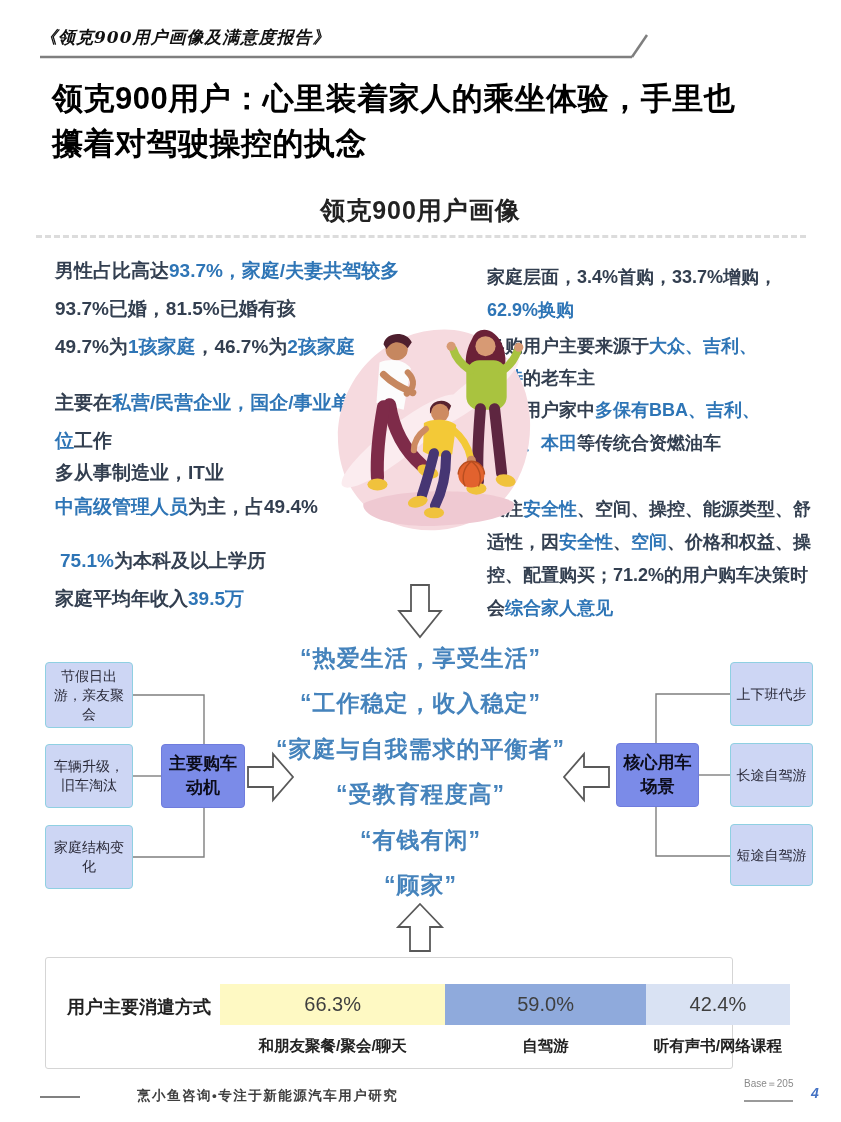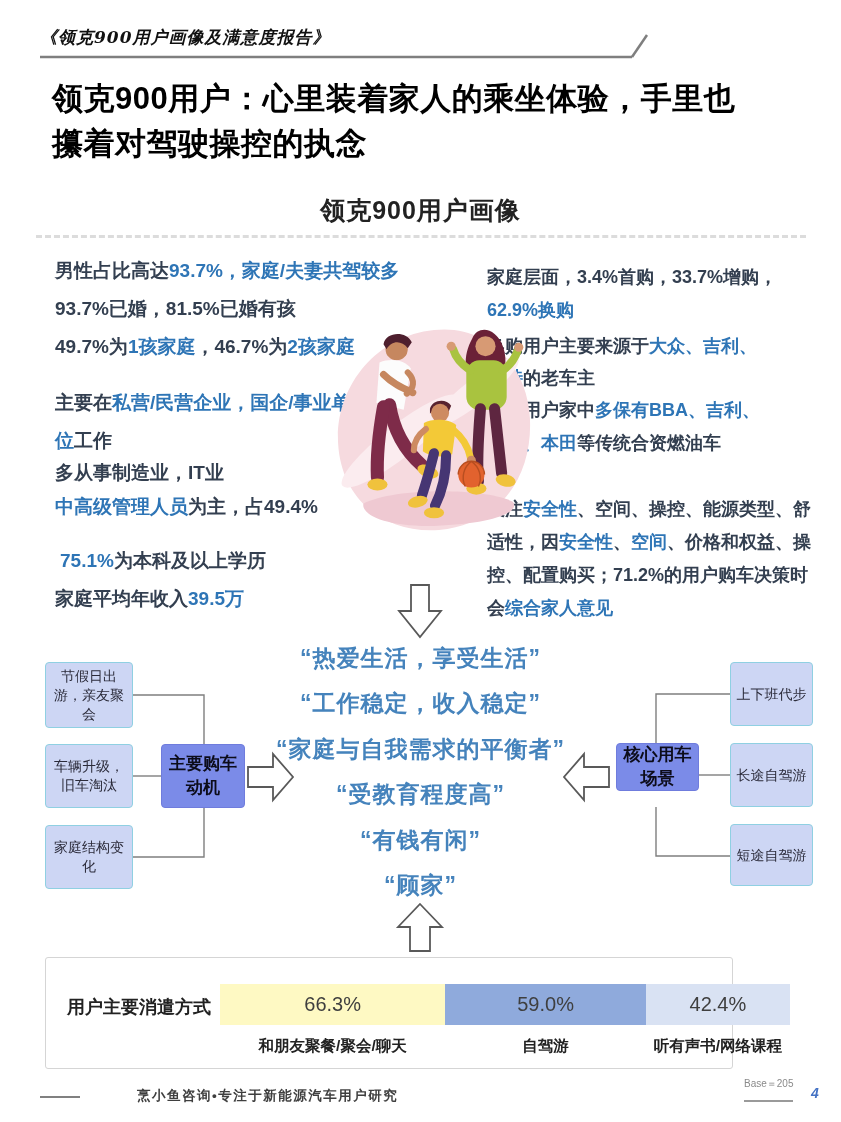--- a/index.html
+++ b/index.html
@@ -154,21 +154,21 @@
   <div class="quote" style="top:734px;">“家庭与自我需求的平衡者”</div>
   <div class="quote" style="top:779px;">“受教育程度高”</div>
   <div class="quote" style="top:825px;">“有钱有闲”</div>
   <div class="quote" style="top:870px;">“顾家”</div>
 
   <div class="dbox" style="left:45px;top:662px;width:88px;height:66px;">节假日出游，亲友聚会</div>
   <div class="dbox" style="left:45px;top:744px;width:88px;height:64px;">车辆升级，旧车淘汰</div>
   <div class="dbox" style="left:45px;top:825px;width:88px;height:64px;">家庭结构变化</div>
   <div class="dbox center" style="left:161px;top:744px;width:84px;height:64px;">主要购车动机</div>
 
-  <div class="dbox center" style="left:616px;top:743px;width:83px;height:48px;">核心用车场景</div>
+  <div class="dbox center" style="left:616px;top:743px;width:83px;height:64px;">核心用车场景</div>
   <div class="dbox" style="left:730px;top:662px;width:83px;height:64px;">上下班代步</div>
   <div class="dbox" style="left:730px;top:743px;width:83px;height:64px;">长途自驾游</div>
   <div class="dbox" style="left:730px;top:824px;width:83px;height:62px;">短途自驾游</div>
 
   <div class="abs chart-box">
     <div class="chart-label">用户主要消遣方式</div>
     <div class="bar-row">
       <div class="bar-seg" style="width: 39.5349%; background: #fef9c3;">
           <span>66.3%</span>
         </div>

